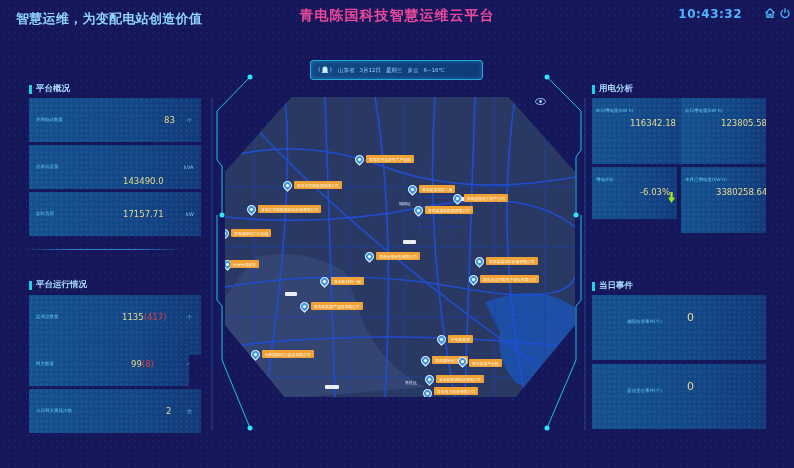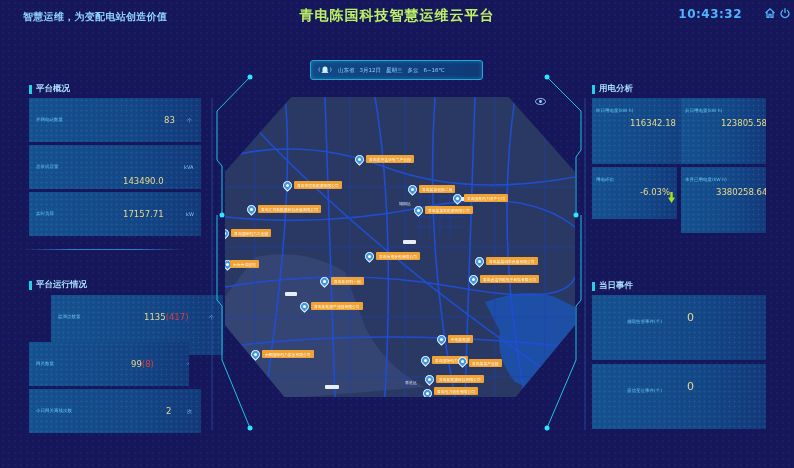--- a/index.html
+++ b/index.html
@@ -1,22 +1,22 @@
 <!DOCTYPE html>
 <html><head>
 <meta charset="utf-8">
 <style>
   * { box-sizing: border-box; margin: 0; padding: 0; }
   html, body { width: 794px; height: 468px; overflow: hidden; background: #141655; font-family: "DejaVu Sans", sans-serif; }
   .screen { position: relative; width: 794px; height: 468px; background: #15175a; overflow: hidden; }
   .dots { position: absolute; inset: 0; background-image: radial-gradient(rgba(60,90,190,0.18) 1px, transparent 1.2px); background-size: 6px 6px; opacity: 0.6; }
 
   
-  .slogan { position: absolute; left: 23px; top: 10px; font-size: 10px; color: #8fd3ff; letter-spacing: 0.3px; font-weight: bold; }
-  .title { position: absolute; left: 0; right: 0; top: 7px; text-align: center; font-size: 14px; color: #bef264; letter-spacing: 1px; font-weight: bold; }
+  .slogan { position: absolute; left: 16px; top: 10px; font-size: 13px; color: #8fd3ff; letter-spacing: 0.3px; font-weight: bold; }
+  .title { position: absolute; left: 0; right: 0; top: 7px; text-align: center; font-size: 14px; color: #ec4899; letter-spacing: 1px; font-weight: bold; }
   .clock { position: absolute; right: 52px; top: 7px; font-size: 12px; color: #4fb4ff; font-weight: bold; letter-spacing: 0.5px; }
   .hdr-icon { position: absolute; top: 7px; width: 12px; height: 12px; color: #4fb4ff; font-size: 11px; line-height: 12px; text-align: center; }
   .home-icon { right: 18px; }
   .power-icon { right: 3px; }
 
   
   .weather { position: absolute; left: 310px; top: 60px; width: 173px; height: 20px; border: 1px solid #23a7d6; border-radius: 3px; background: linear-gradient(90deg, #124a86, #0f3a78); display: flex; align-items: center; padding-left: 6px; gap: 5px; box-shadow: 0 0 4px rgba(35,167,214,0.5) inset; }
   .weather .bell { color: #bfe8ff; font-size: 9px; }
   .weather span.w { font-size: 5.5px; color: #8fd3ff; }
 
@@ -102,21 +102,21 @@
     <span class="lbl" style="left:7px; top:19px;">实时负荷</span>
     <span class="val" style="left:94px; top:17px;">17157.71</span>
     <span class="unit" style="left:157px; top:19px;">kW</span>
   </div>
   <div class="divider" style="left:24px; top:249px; width:160px;"></div>
 
   <div class="sec-title" style="left:29px; top:279px;">
     <span class="bar"></span>
     <span>平台运行情况</span>
   </div>
-  <div class="card" style="left:29px; top:295px; width:172px; height:60px;margin-left:22px;">
+  <div class="card" style="left:29px; top:295px; width:172px; height:60px;">
     <span class="lbl" style="left:7px; top:19px;">监测点数量</span>
     <span class="val" style="left:93px; top:17px;"><span>1135</span><span class="red">(417)</span></span>
     <span class="unit" style="left:158px; top:19px;">个</span>
   </div>
   <div class="card" style="left:29px; top:342px; width:160px; height:44px;">
     <span class="lbl" style="left:7px; top:19px;">网关数量</span>
     <span class="val" style="left:102px; top:17px;"><span>99</span><span class="red">(8)</span></span>
     <span class="unit" style="left:158px; top:19px;">个</span>
   </div>
   <div class="card" style="left:29px; top:389px; width:172px; height:44px;">

